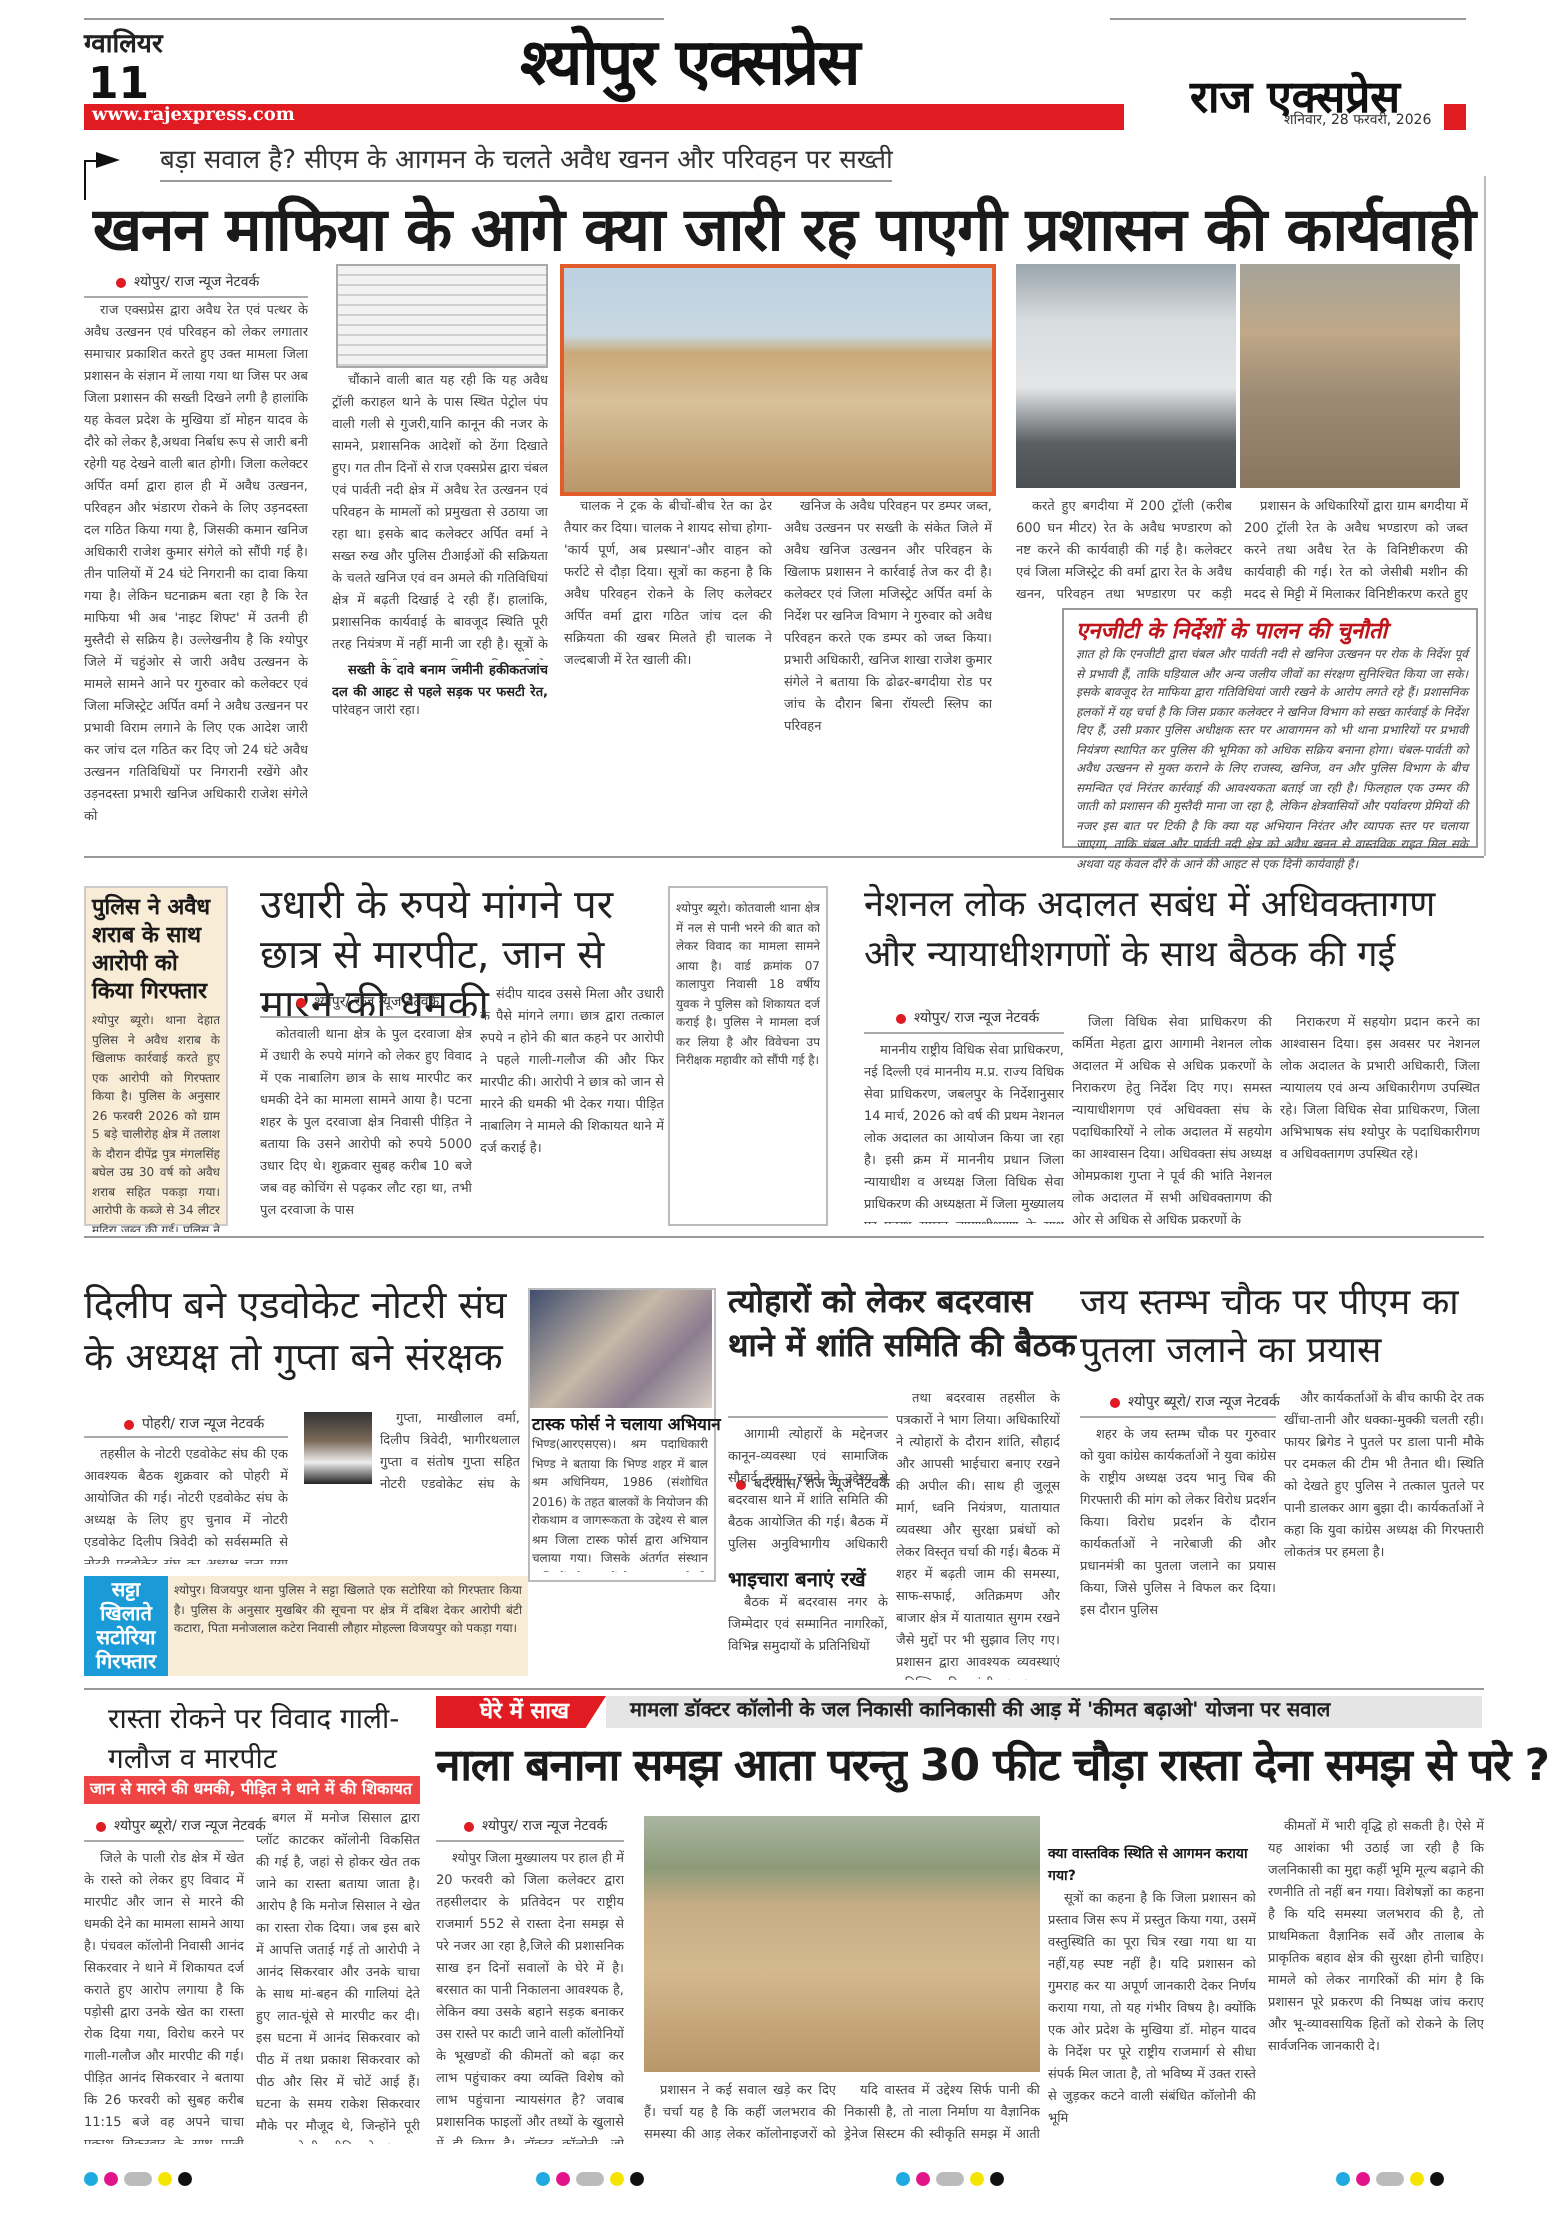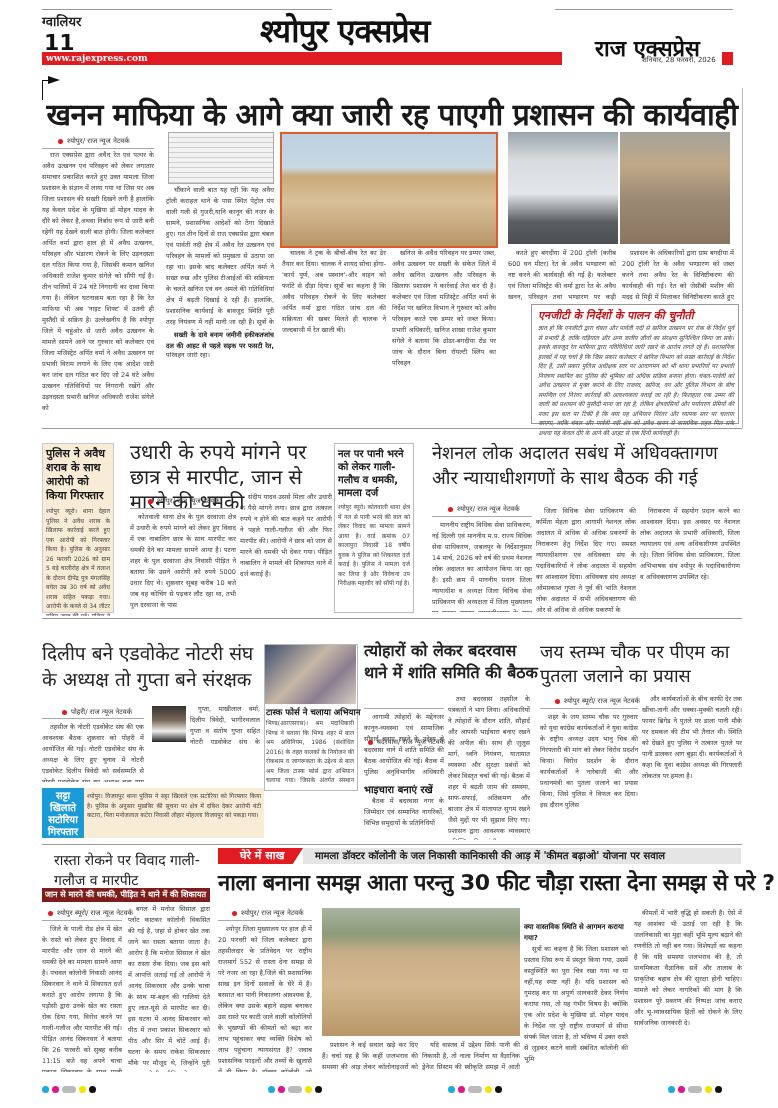--- a/index.html
+++ b/index.html
@@ -33,21 +33,21 @@
   .truck2{background:linear-gradient(180deg,#a5a39a 0%,#c0a888 30%,#9c8a74 60%,#8a7560 100%);}
   .clip{background:repeating-linear-gradient(180deg,#f2f2f2 0 4px,#cfcfcf 4px 5px);border:1px solid #aaa;}
   .ngt-box{left:531px;top:304px;width:206px;height:118px;border:1px solid #999;background:#fff;}
   .ngt-title{position:absolute;left:6px;top:2px;font-size:11px;font-weight:bold;font-style:italic;color:#c0151b;}
   .ngt-text{position:absolute;left:6px;top:18px;width:196px;font-size:6px;line-height:9.5px;font-style:italic;color:#444;text-align:justify;}
   .beige{background:#f9ecd6;border:1px solid #ccc;}
   .h2{font-weight:bold;color:#1a1a1a;}
   .h-light{color:#222;font-weight:normal;}
   .satta{left:42px;top:788px;width:42px;height:50px;background:#1a9ad6;color:#fff;font-size:10px;font-weight:bold;text-align:center;line-height:12px;padding-top:2px;box-sizing:border-box;}
   .satta-box{left:84px;top:788px;width:180px;height:50px;background:#f9ecd6;}
-  .red-sub{left:42px;top:888px;width:165px;height:14px;background:#7f1d1d;color:#fff;font-size:8px;font-weight:bold;line-height:14px;padding-left:3px;}
+  .red-sub{left:42px;top:888px;width:165px;height:14px;background:#ef4444;color:#fff;font-size:8px;font-weight:bold;line-height:14px;padding-left:3px;}
   .gheretag{left:218px;top:848px;width:85px;height:16px;background:#e01b22;color:#fff;font-size:11px;font-weight:bold;line-height:16px;padding-left:22px;box-sizing:border-box;clip-path:polygon(0 0,100% 0,88% 100%,0 100%);}
   .ghere-kicker{left:303px;top:848px;width:438px;height:16px;background:#e5e5e5;font-size:10px;font-weight:bold;color:#222;line-height:16px;padding-left:12px;box-sizing:border-box;}
   .nala-head{left:218px;top:866px;font-size:22px;font-weight:900;color:#1a1a1a;white-space:nowrap;letter-spacing:-0.5px;}
   .dirt{background:linear-gradient(180deg,#a9b5a0 0%,#8c9a78 20%,#c7ad86 35%,#d4b88e 60%,#b8976a 100%);}
   .regmarks{display:flex;gap:3px;align-items:center;}
   .regmarks span{display:inline-block;height:7px;border-radius:4px;}
   .c{width:7px;background:#1ea9e1;}
   .m{width:7px;background:#e3138a;}
   .g{width:14px;background:#bbb;}
   .y{width:7px;background:#f5e400;}
@@ -65,20 +65,21 @@
 <div class="abs redbar"></div>
 <div class="abs url">www.rajexpress.com</div>
 <div class="abs brand">राज एक्सप्रेस</div>
 <div class="abs date">शनिवार, 28 फरवरी, 2026</div>
 <div class="abs redbar-r"></div>
 
 <div class="abs kicker">
   <div class="vline"></div>
   <div class="line"></div>
   <div class="arrow"></div>
+  <div class="txt">बड़ा सवाल है? सीएम के आगमन के चलते अवैध खनन और परिवहन पर सख्ती</div>
 </div>
 <div class="abs main-head">खनन माफिया के आगे क्या जारी रह पाएगी प्रशासन की कार्यवाही</div>
 
 <div class="abs byline" style="left:58px;top:136px;"><span class="dot"></span><span>श्योपुर/ राज न्यूज नेटवर्क</span></div>
 <div class="abs rule" style="left:42px;top:148px;width:112px;"></div>
 <div class="abs col" style="left:42px;top:150px;width:112px;height:262px;">
     <p>राज एक्सप्रेस द्वारा अवैध रेत एवं पत्थर के अवैध उत्खनन एवं परिवहन को लेकर लगातार समाचार प्रकाशित करते हुए उक्त मामला जिला प्रशासन के संज्ञान में लाया गया था जिस पर अब जिला प्रशासन की सख्ती दिखने लगी है हालांकि यह केवल प्रदेश के मुखिया डॉ मोहन यादव के दौरे को लेकर है,अथवा निर्बाध रूप से जारी बनी रहेगी यह देखने वाली बात होगी। जिला कलेक्टर अर्पित वर्मा द्वारा हाल ही में अवैध उत्खनन, परिवहन और भंडारण रोकने के लिए उड़नदस्ता दल गठित किया गया है, जिसकी कमान खनिज अधिकारी राजेश कुमार संगेले को सौंपी गई है। तीन पालियों में 24 घंटे निगरानी का दावा किया गया है। लेकिन घटनाक्रम बता रहा है कि रेत माफिया भी अब 'नाइट शिफ्ट' में उतनी ही मुस्तैदी से सक्रिय है। उल्लेखनीय है कि श्योपुर जिले में चहुंओर से जारी अवैध उत्खनन के मामले सामने आने पर गुरुवार को कलेक्टर एवं जिला मजिस्ट्रेट अर्पित वर्मा ने अवैध उत्खनन पर प्रभावी विराम लगाने के लिए एक आदेश जारी कर जांच दल गठित कर दिए जो 24 घंटे अवैध उत्खनन गतिविधियों पर निगरानी रखेंगे और उड़नदस्ता प्रभारी खनिज अधिकारी राजेश संगेले को</p>
   </div>
 
 <div class="abs clip" style="left:168px;top:132px;width:104px;height:50px;"></div>
@@ -122,21 +123,20 @@
 <div class="abs byline" style="left:148px;top:496px;"><span class="dot"></span><span>श्योपुर/ राज न्यूज नेटवर्क</span></div>
 <div class="abs rule" style="left:130px;top:508px;width:105px;"></div>
 <div class="abs col" style="left:130px;top:512px;width:106px;height:100px;">
     <p>कोतवाली थाना क्षेत्र के पुल दरवाजा क्षेत्र में उधारी के रुपये मांगने को लेकर हुए विवाद में एक नाबालिग छात्र के साथ मारपीट कर धमकी देने का मामला सामने आया है। पटना शहर के पुल दरवाजा क्षेत्र निवासी पीड़ित ने बताया कि उसने आरोपी को रुपये 5000 उधार दिए थे। शुक्रवार सुबह करीब 10 बजे जब वह कोचिंग से पढ़कर लौट रहा था, तभी पुल दरवाजा के पास</p>
   </div>
 <div class="abs col" style="left:240px;top:492px;width:92px;height:120px;">
     <p>संदीप यादव उससे मिला और उधारी के पैसे मांगने लगा। छात्र द्वारा तत्काल रुपये न होने की बात कहने पर आरोपी ने पहले गाली-गलौज की और फिर मारपीट की। आरोपी ने छात्र को जान से मारने की धमकी भी देकर गया। पीड़ित नाबालिग ने मामले की शिकायत थाने में दर्ज कराई है।</p>
   </div>
 
 <div class="abs" style="left:334px;top:443px;width:80px;height:170px;border:1px solid #bbb;padding:3px;box-sizing:border-box;">
-  <div class="h2" style="font-size:10px;line-height:13px;">नल पर पानी भरने को लेकर गाली-गलौच व धमकी, मामला दर्ज</div>
   <div class="col" style="font-size:6px;line-height:9.5px;margin-top:3px;height:115px;"><span>श्योपुर ब्यूरो। कोतवाली थाना क्षेत्र में नल से पानी भरने की बात को लेकर विवाद का मामला सामने आया है। वार्ड क्रमांक 07 कालापुरा निवासी 18 वर्षीय युवक ने पुलिस को शिकायत दर्ज कराई है। पुलिस ने मामला दर्ज कर लिया है और विवेचना उप निरीक्षक महावीर को सौंपी गई है।</span></div>
 </div>
 
 <div class="abs h-light" style="left:432px;top:440px;width:310px;font-size:18px;line-height:25px;">नेशनल लोक अदालत सबंध में अधिवक्तागण और न्यायाधीशगणों के साथ बैठक की गई</div>
 <div class="abs byline" style="left:448px;top:504px;"><span class="dot"></span><span>श्योपुर/ राज न्यूज नेटवर्क</span></div>
 <div class="abs rule" style="left:432px;top:516px;width:100px;"></div>
 <div class="abs col" style="left:432px;top:520px;width:100px;height:92px;">
     <p>माननीय राष्ट्रीय विधिक सेवा प्राधिकरण, नई दिल्ली एवं माननीय म.प्र. राज्य विधिक सेवा प्राधिकरण, जबलपुर के निर्देशानुसार 14 मार्च, 2026 को वर्ष की प्रथम नेशनल लोक अदालत का आयोजन किया जा रहा है। इसी क्रम में माननीय प्रधान जिला न्यायाधीश व अध्यक्ष जिला विधिक सेवा प्राधिकरण की अध्यक्षता में जिला मुख्यालय पर पदस्थ समस्त न्यायाधीशगण के साथ बैठक आयोजित की गई। बैठक में माननीय प्रधान जिला न्यायाधीश व अध्यक्ष</p>
   </div>
 <div class="abs col" style="left:536px;top:506px;width:100px;height:106px;">

